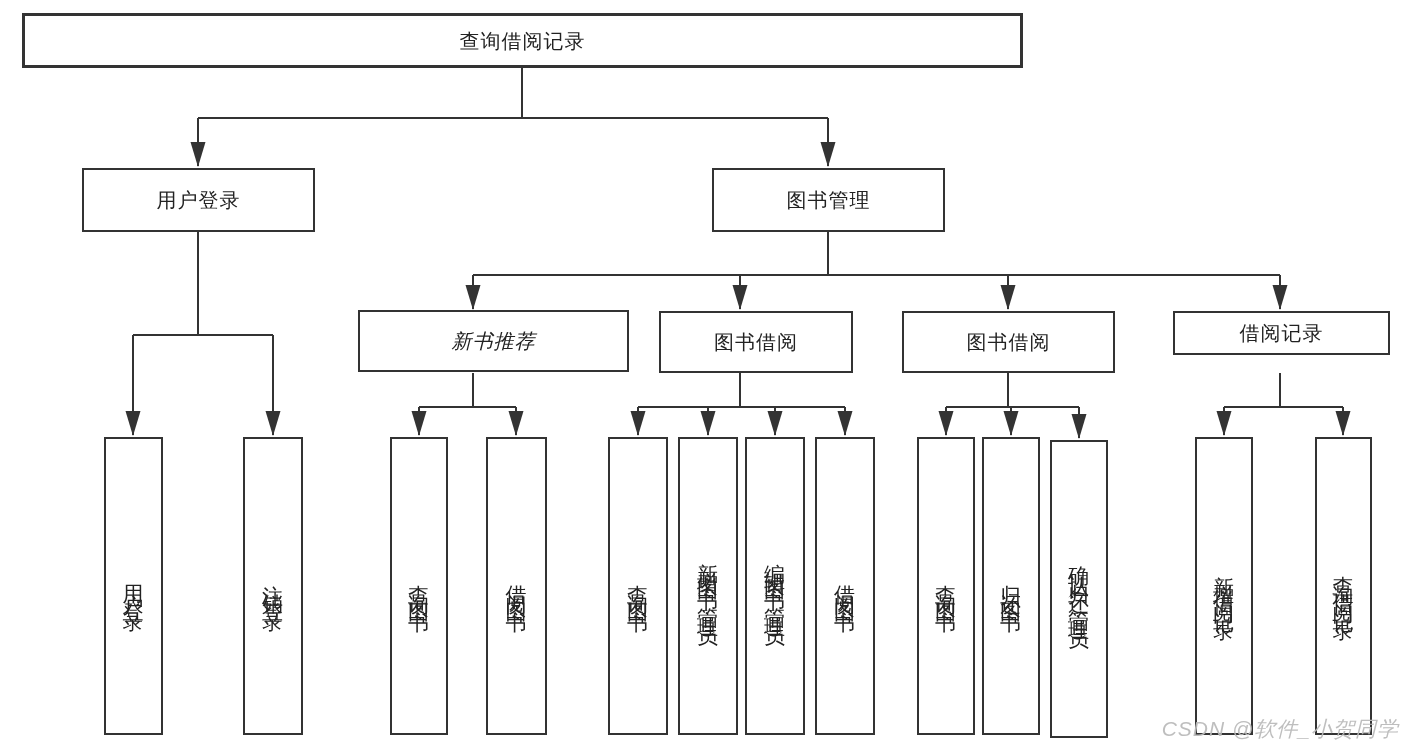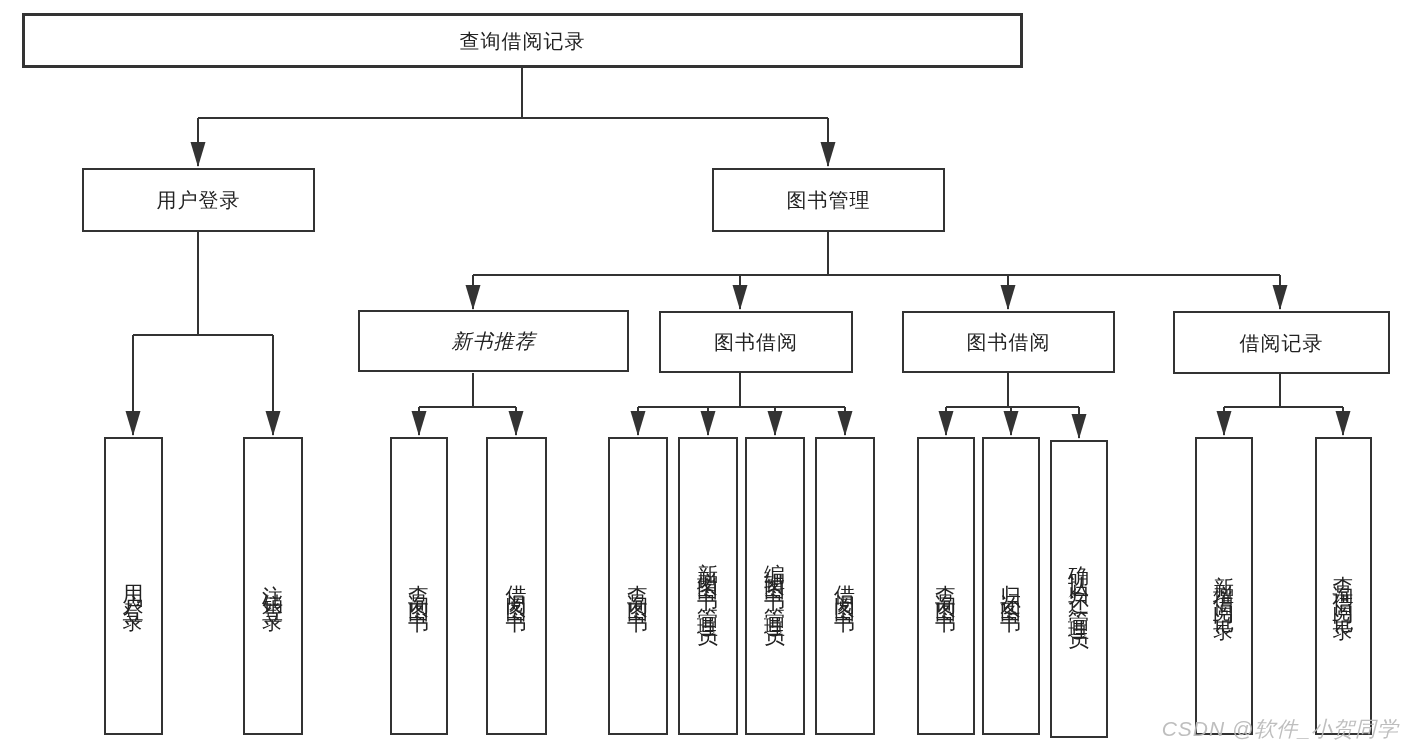--- a/index.html
+++ b/index.html
@@ -120,21 +120,21 @@
     </div>
     <div class="node h" style="left: 358px; top: 310px; width: 271px; height: 62px; font-style: italic;">
       <span>新书推荐</span>
     </div>
     <div class="node h" style="left: 659px; top: 311px; width: 194px; height: 62px;">
       <span>图书借阅</span>
     </div>
     <div class="node h" style="left: 902px; top: 311px; width: 213px; height: 62px;">
       <span>图书借阅</span>
     </div>
-    <div class="node h" style="left: 1173px; top: 311px; width: 217px; height: 63px;">
+    <div class="node h" style="left: 1173px; top: 311px; width: 217px; height: 44px;">
       <span>借阅记录</span>
     </div>
     <div class="node v" style="left: 104px; top: 437px; width: 59px; height: 298px;">
       <span>用户登录</span>
     </div>
     <div class="node v" style="left: 243px; top: 437px; width: 60px; height: 298px;">
       <span>注销登录</span>
     </div>
     <div class="node v" style="left: 390px; top: 437px; width: 58px; height: 298px;">
       <span>查询图书</span>

